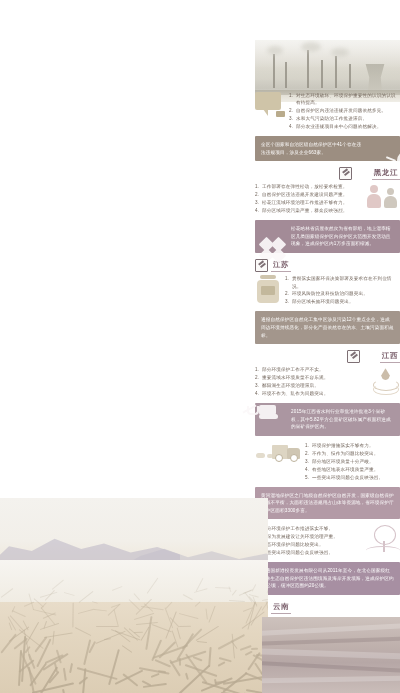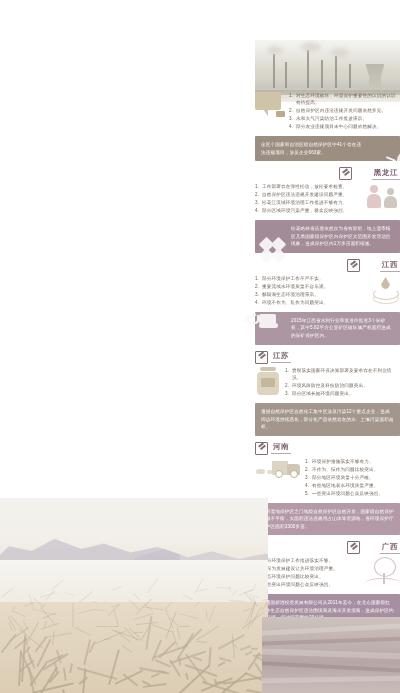--- a/index.html
+++ b/index.html
@@ -236,20 +236,46 @@
         <span class="hl-art l">
           <span class="ic-diamond">
             <i style="left:2px;top:2px;"></i><i style="left:14px;top:2px;"></i>
             <i style="left:2px;top:13px;"></i><i style="left:14px;top:13px;"></i>
           </span>
         </span>
       </div>
     </div>
 
     <div>
+      <div class="prov-head">
+        <span class="pen-badge"></span>
+        <span class="prov-name">江苏</span>
+      </div>
+      <div class="row">
+        <div class="art">
+          <div class="ic-jar">
+              <span class="lid"></span>
+              <span class="bod"></span>
+              <span class="lbl"></span>
+            </div>
+        </div>
+        <div class="txt">
+          <ol class="issues">
+            <li><span class="num">1.</span><span>贯彻落实国家环保决策部署及要求存在不到位情况。</span></li>
+            <li><span class="num">2.</span><span>环境风险防控及科技防治问题突出。</span></li>
+            <li><span class="num">3.</span><span>部分区域长效环境问题突出。</span></li>
+          </ol>
+        </div>
+      </div>
+      <div class="hl taupe">
+        <span class="hl-body">通报自然保护区自然化工集中区涉及污染12个重点企业，造成周边环境持续恶化，部分化产品依然存在的水、土壤污染面积超标。</span>
+      </div>
+    </div>
+
+    <div>
       <div class="prov-head right">
         <span class="pen-badge"></span>
         <span class="prov-name">江西</span>
       </div>
       <div class="row rev">
         <div class="art">
           <div class="ic-drop">
               <span class="d"></span>
               <span class="r1"></span>
               <span class="r2"></span>
@@ -266,50 +292,20 @@
       </div>
       <div class="hl dusty with-art-left">
         <span class="hl-body">2015年江西省水利行业审批准许批准3个采砂权，其中5.82平方公里矿区破坏属产权面积造成的采矿保护区内。</span>
         <span class="hl-art l">
           <span class="ic-excav"><span class="bd"></span><span class="tr"></span><span class="arm"></span><span class="bk"></span></span>
         </span>
       </div>
     </div>
 
     <div>
-      <div class="prov-head">
-        <span class="pen-badge"></span>
-        <span class="prov-name">江苏</span>
-      </div>
-      <div class="row">
-        <div class="art">
-          <div class="ic-jar">
-              <span class="lid"></span>
-              <span class="bod"></span>
-              <span class="lbl"></span>
-            </div>
-        </div>
-        <div class="txt">
-          <ol class="issues">
-            <li><span class="num">1.</span><span>贯彻落实国家环保决策部署及要求存在不到位情况。</span></li>
-            <li><span class="num">2.</span><span>环境风险防控及科技防治问题突出。</span></li>
-            <li><span class="num">3.</span><span>部分区域长效环境问题突出。</span></li>
-          </ol>
-        </div>
-      </div>
-      <div class="hl taupe">
-        <span class="hl-body">通报自然保护区自然化工集中区涉及污染12个重点企业，造成周边环境持续恶化，部分化产品依然存在的水、土壤污染面积超标。</span>
-      </div>
-    </div>
-
-    <div>
-      <div class="prov-head">
-        <span class="pen-badge"></span>
-        <span class="prov-name">河南</span>
-      </div>
       <div class="row">
         <div class="art" style="width:46px;">
           <div class="ic-truck">
             <span class="cl" style="left:0;bottom:4px;width:9px;height:5px;"></span>
             <span class="cl" style="left:11px;bottom:4px;width:6px;height:4px;"></span>
             <span class="box"></span>
               <span class="cab"></span>
             <span class="w" style="right:2px;"></span>
               <span class="w" style="right:17px;"></span>
           </div>
@@ -323,24 +319,20 @@
             <li><span class="num">5.</span><span>一些突出环境问题公众反映强烈。</span></li>
           </ol>
         </div>
       </div>
       <div class="hl rose">
         <span class="hl-body">黄河湿地保护区之门地级自然保护区自然开发，国家级自然保护区域不平衡，大面积违法违规用占山体等资源地，省环境保护厅保护区面积3300多亩。</span>
       </div>
     </div>
 
     <div>
-      <div class="prov-head right">
-        <span class="pen-badge"></span>
-        <span class="prov-name">广西</span>
-      </div>
       <div class="row rev">
         <div class="art">
           <div class="ic-tree">
               <span class="cr"></span>
               <span class="tk"></span>
               <span class="hill"></span>
             </div>
         </div>
         <div class="txt">
           <ol class="issues">

